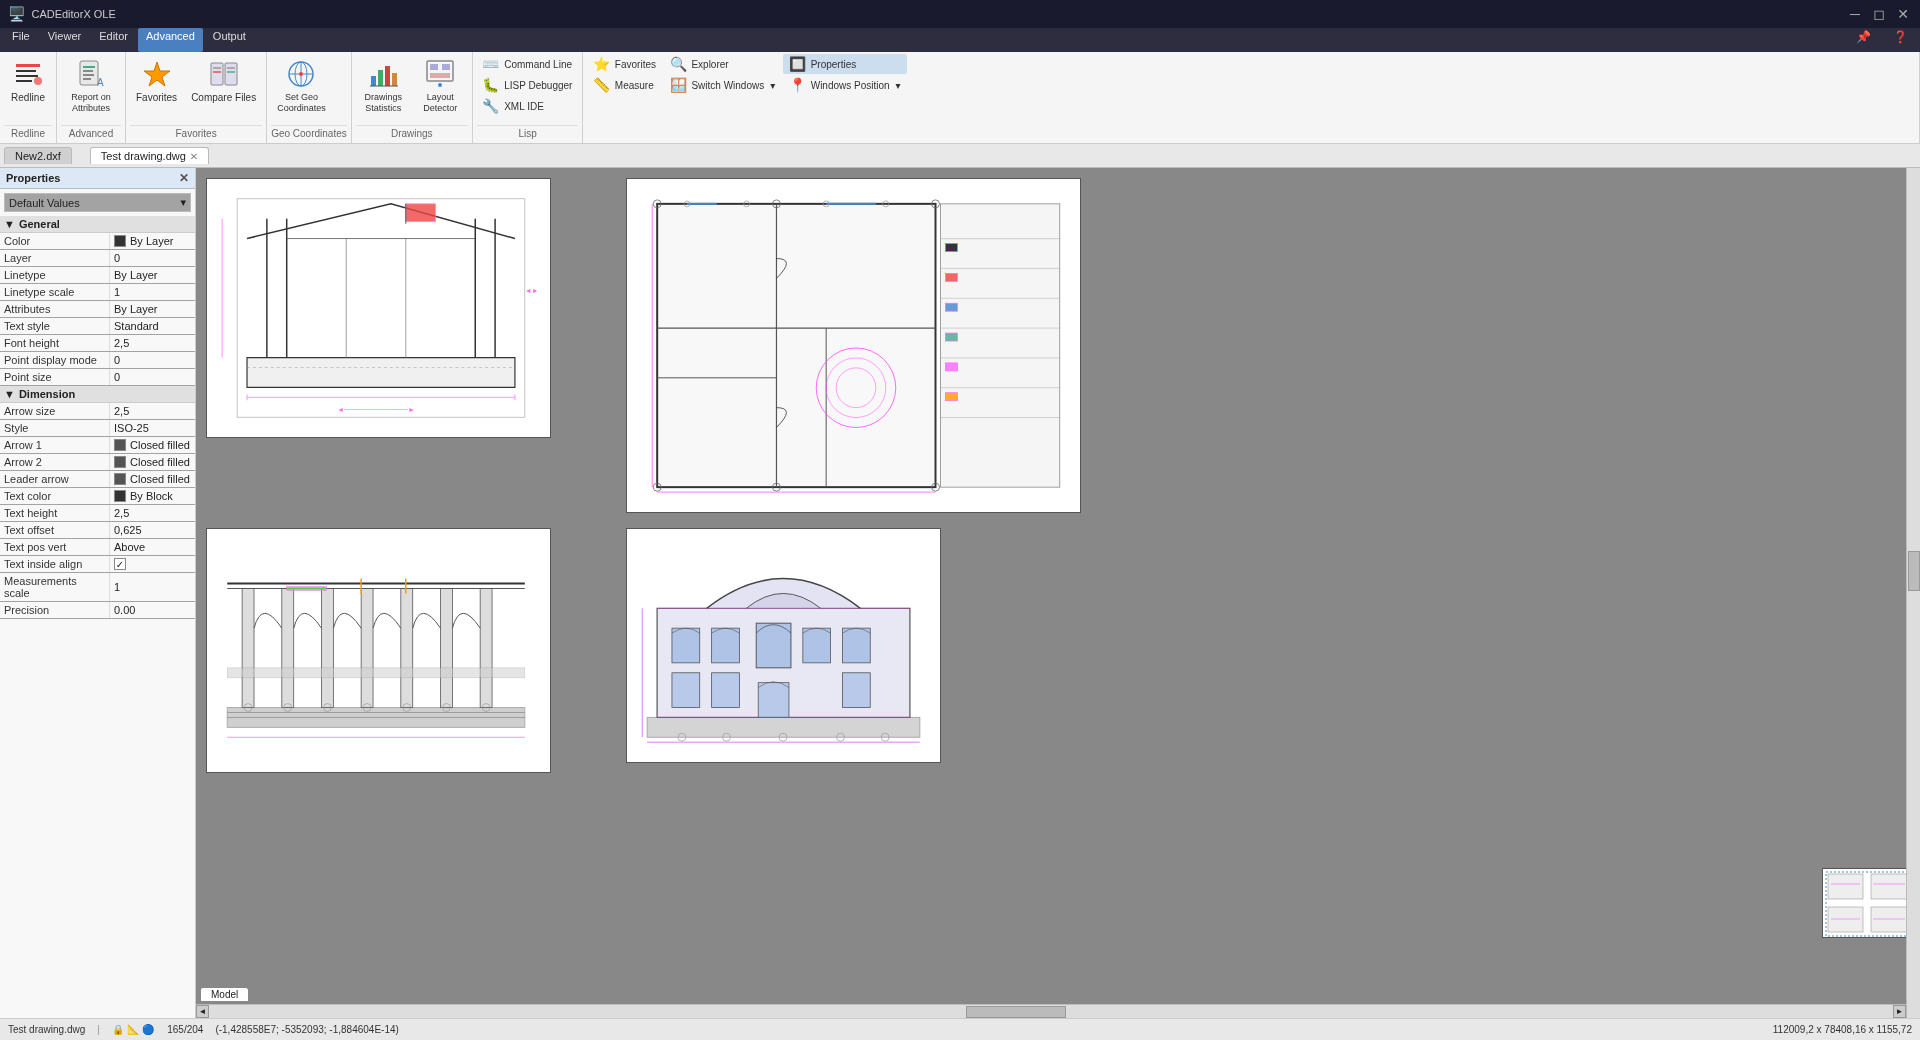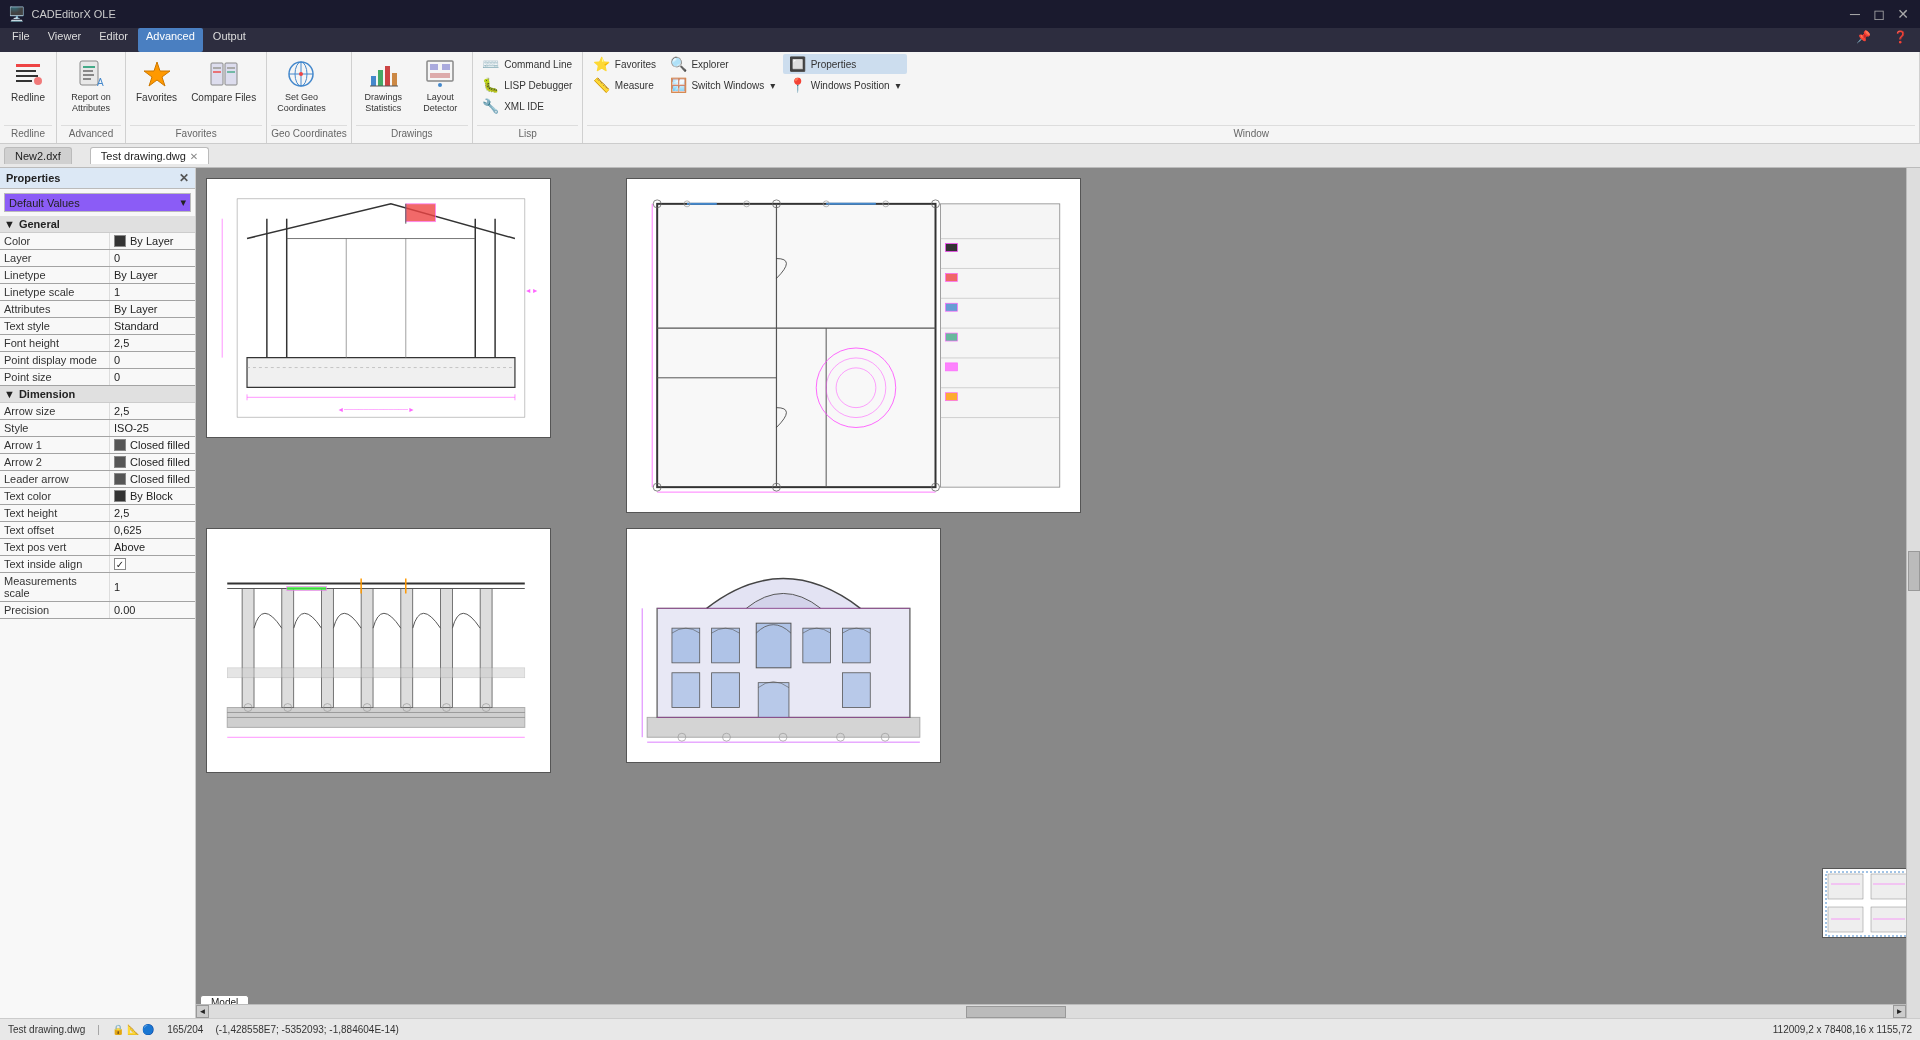--- a/index.html
+++ b/index.html
@@ -158,21 +158,21 @@
       justify-content: space-between;
     }
     #sidebar-header-icon { cursor: pointer; font-size: 12px; color: #555; }
 
     .prop-dropdown {
       display: flex;
       align-items: center;
       padding: 2px 4px;
       border: 1px solid #bbb;
       margin: 4px;
-      background: #8b5cf6;
+      background: #a3a3a3;
       cursor: pointer;
       font-size: 11px;
       justify-content: space-between;
     }
 
     .prop-group-header {
       background: #e0e0e0;
       padding: 2px 4px;
       font-weight: bold;
       font-size: 11px;
@@ -279,21 +279,21 @@
       left: 0;
       right: 14px;
       height: 14px;
       background: #ddd;
       border-top: 1px solid #bbb;
     }
 
     
     #model-tab-bar {
       position: absolute;
-      bottom: 6px;
+      bottom: 14px;
       left: 0;
       height: 20px;
       display: flex;
       align-items: center;
       padding: 0 4px;
     }
     .model-tab {
       background: #d0d8e8;
       border: 1px solid #888;
       border-bottom: none;
@@ -493,21 +493,20 @@
           <span class="ribbon-small-icon">🔲</span>
           <span>Properties</span>
         </div>
         <div class="ribbon-btn-small">
           <span class="ribbon-small-icon">📍</span>
           <span>Windows Position</span>
           <span style="margin-left:2px;">▾</span>
         </div>
       </div>
     </div>
-    <div class="ribbon-section-label">Window</div>
   </div>
 
 </div>
 
 <div id="tab-bar">
   <div class="tab">
     <span>New2.dxf</span>
   </div>
   <div class="tab active">
     <span>Test drawing.dwg</span>

